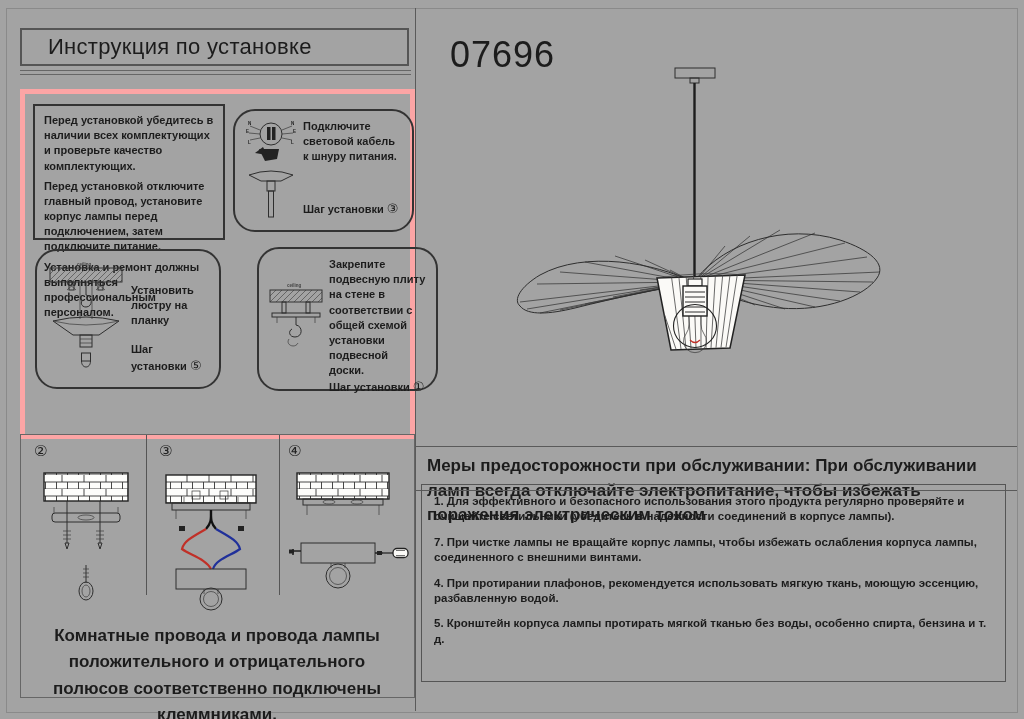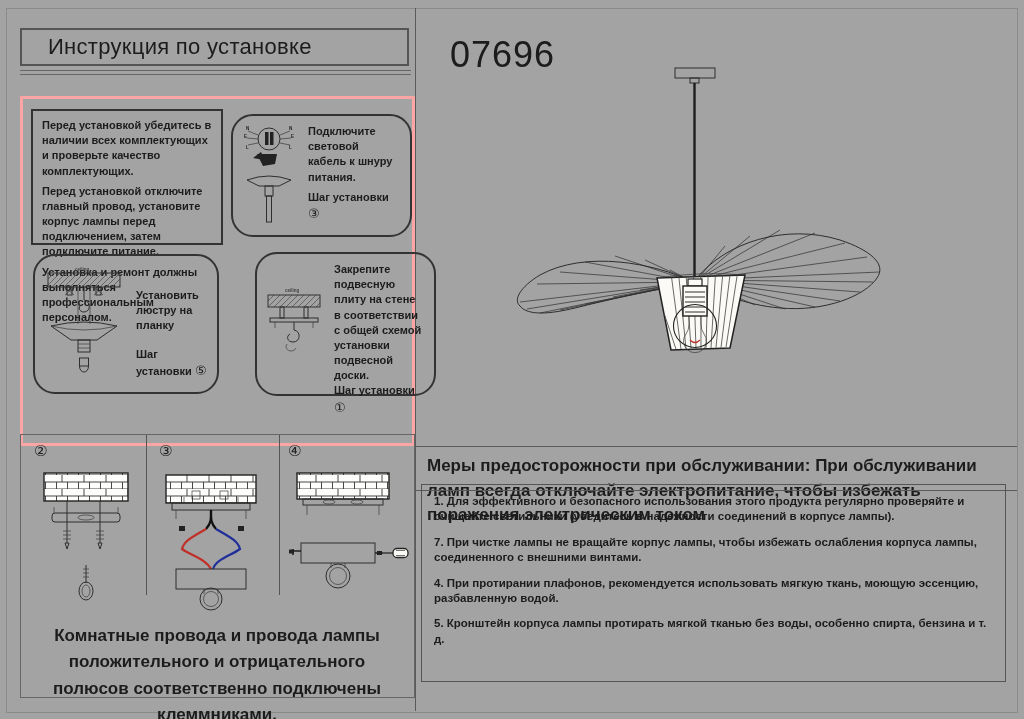--- a/index.html
+++ b/index.html
@@ -10,26 +10,26 @@
   }
   .abs{position:absolute;}
   .outer-border{left:6px;top:8px;width:1010px;height:703px;border:1px solid #8a8a8a;}
   .vdivider{left:415px;top:8px;width:1px;height:703px;background:#5a5a5a;}
 
   
   .title-box{left:20px;top:28px;width:389px;height:38px;border:2px solid #555;
     display:flex;align-items:center;padding-left:26px;box-sizing:border-box;
     font-size:22px;letter-spacing:.3px;}
   .title-underline{left:20px;top:70px;width:391px;height:3px;border-top:1px solid #666;border-bottom:1px solid #666;}
-  .main-panel{left:20px;top:96px;width:395px;height:350px;border:3px solid #fca5a5;box-sizing:border-box;}
+  .main-panel{left:20px;top:89px;width:395px;height:350px;border:5px solid #fca5a5;box-sizing:border-box;}
 
   .ibox{position:absolute;box-sizing:border-box;font-size:11px;font-weight:bold;line-height:1.38;}
   .ibox-square{left:8px;top:10px;width:192px;height:136px;border:2px solid #333;padding:7px 9px;}
   .ibox-square p{margin:0 0 5px 0;}
-  .ibox-round{border:2px solid #333;border-radius:22px;padding:8px 10px;display:flex;gap:13px;}
+  .ibox-round{border:2px solid #333;border-radius:22px;padding:8px 10px;display:flex;gap:6px;}
   .ibox2{left:208px;top:15px;width:181px;height:123px;}
   .ibox3{left:10px;top:155px;width:186px;height:140px;}
   .ibox4{left:208px;top:153px;width:181px;height:144px;margin-left:24px;}
   .ibox .txtcol{display:flex;flex-direction:column;flex:1;}
   .ibox .step{margin-top:auto;padding-bottom:4px;}
   .ibox .step .circ{font-family:"DejaVu Sans",sans-serif;font-weight:normal;font-size:13px;}
   .iconcol{flex:0 0 auto;}
 
   .diagram-strip{left:20px;top:434px;width:395px;height:264px;border:1px solid #666;box-sizing:border-box;}
   .strip-div1{position:absolute;left:125px;top:0;width:1px;height:160px;background:#555;}

